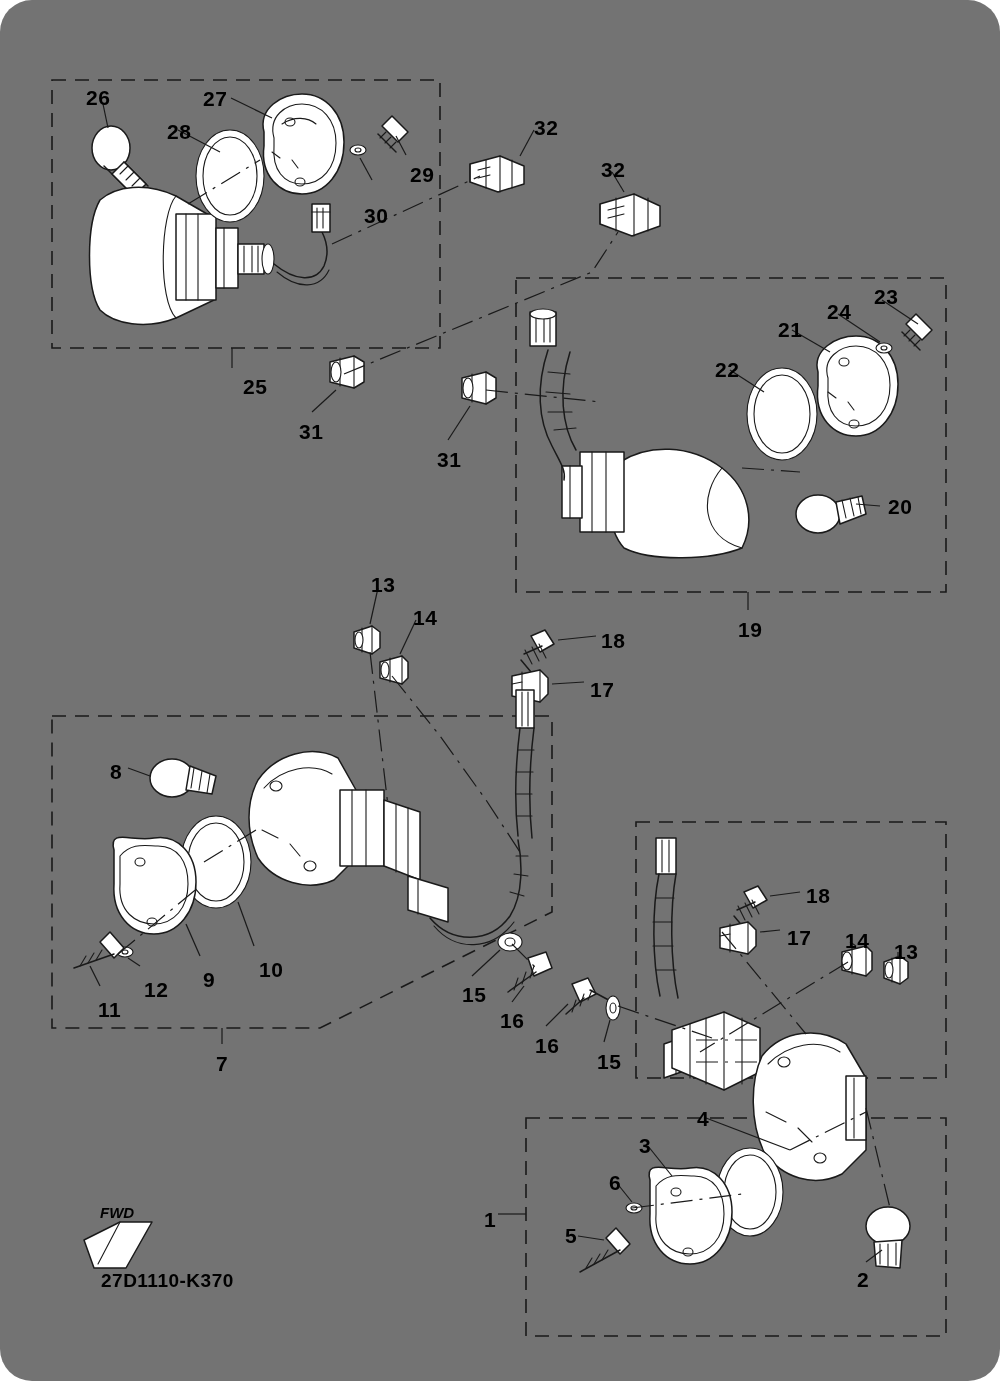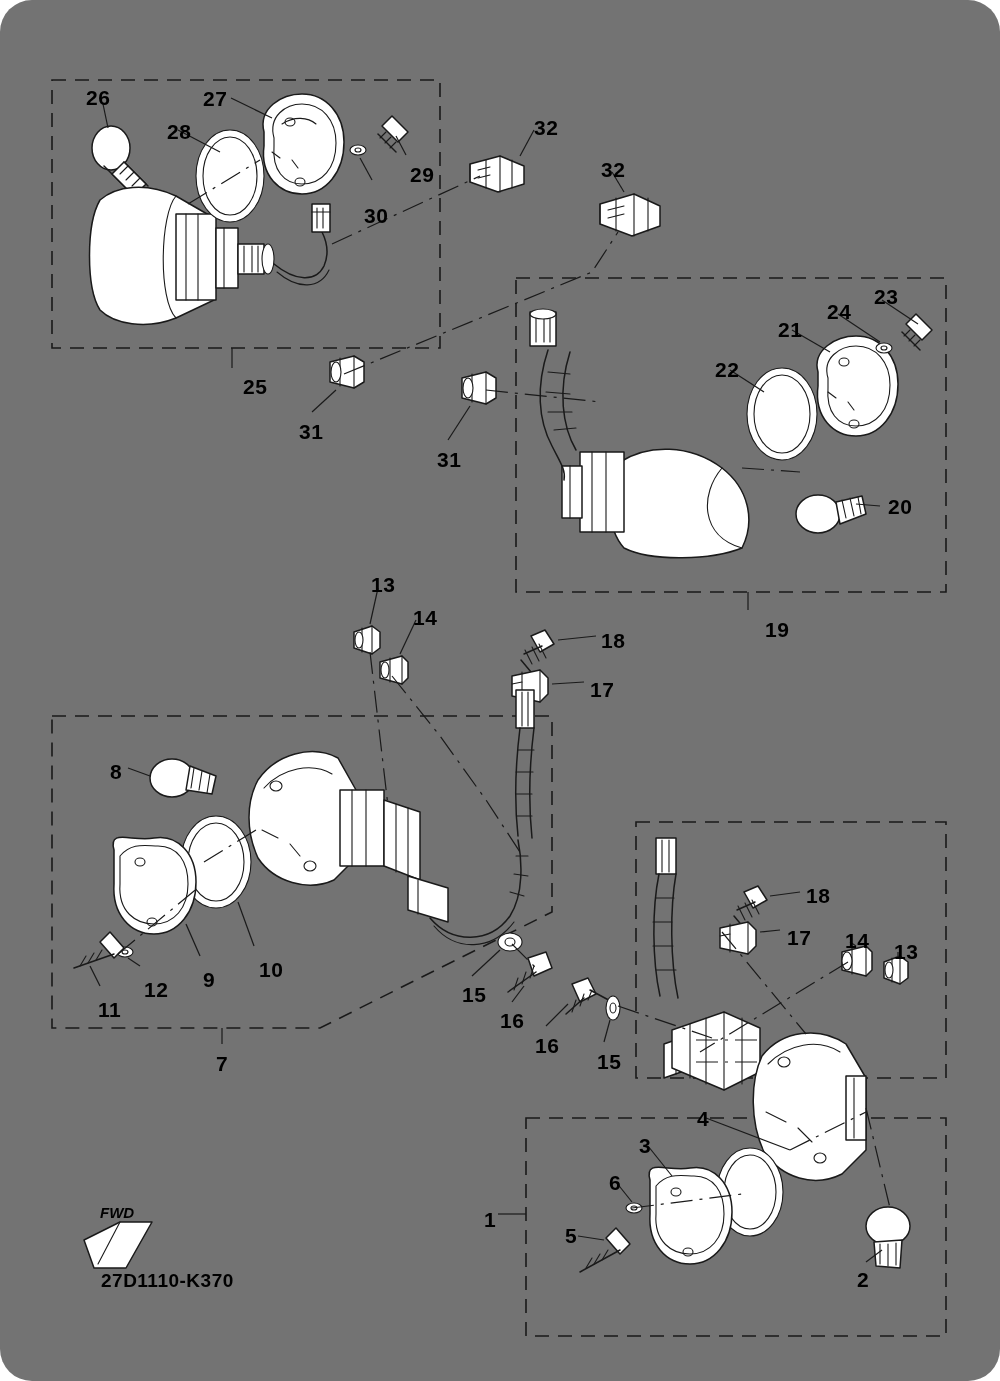--- a/index.html
+++ b/index.html
@@ -514,21 +514,21 @@
   <div class="callout" style="left:534px; top:116px;">32</div>
   <div class="callout" style="left:601px; top:158px;">32</div>
   <div class="callout" style="left:224px; top:375px;margin-left:19px;">25</div>
   <div class="callout" style="left:299px; top:420px;">31</div>
   <div class="callout" style="left:437px; top:448px;">31</div>
   <div class="callout" style="left:874px; top:285px;">23</div>
   <div class="callout" style="left:827px; top:300px;">24</div>
   <div class="callout" style="left:778px; top:318px;">21</div>
   <div class="callout" style="left:715px; top:358px;">22</div>
   <div class="callout" style="left:888px; top:495px;">20</div>
-  <div class="callout" style="left:738px; top:618px;margin-left:27px;">19</div>
+  <div class="callout" style="left:738px; top:618px;">19</div>
   <div class="callout" style="left:371px; top:573px;">13</div>
   <div class="callout" style="left:413px; top:606px;">14</div>
   <div class="callout" style="left:601px; top:629px;">18</div>
   <div class="callout" style="left:590px; top:678px;">17</div>
   <div class="callout" style="left:110px; top:760px;">8</div>
   <div class="callout" style="left:259px; top:958px;">10</div>
   <div class="callout" style="left:203px; top:968px;">9</div>
   <div class="callout" style="left:144px; top:978px;">12</div>
   <div class="callout" style="left:98px; top:998px;">11</div>
   <div class="callout" style="left:216px; top:1052px;">7</div>

